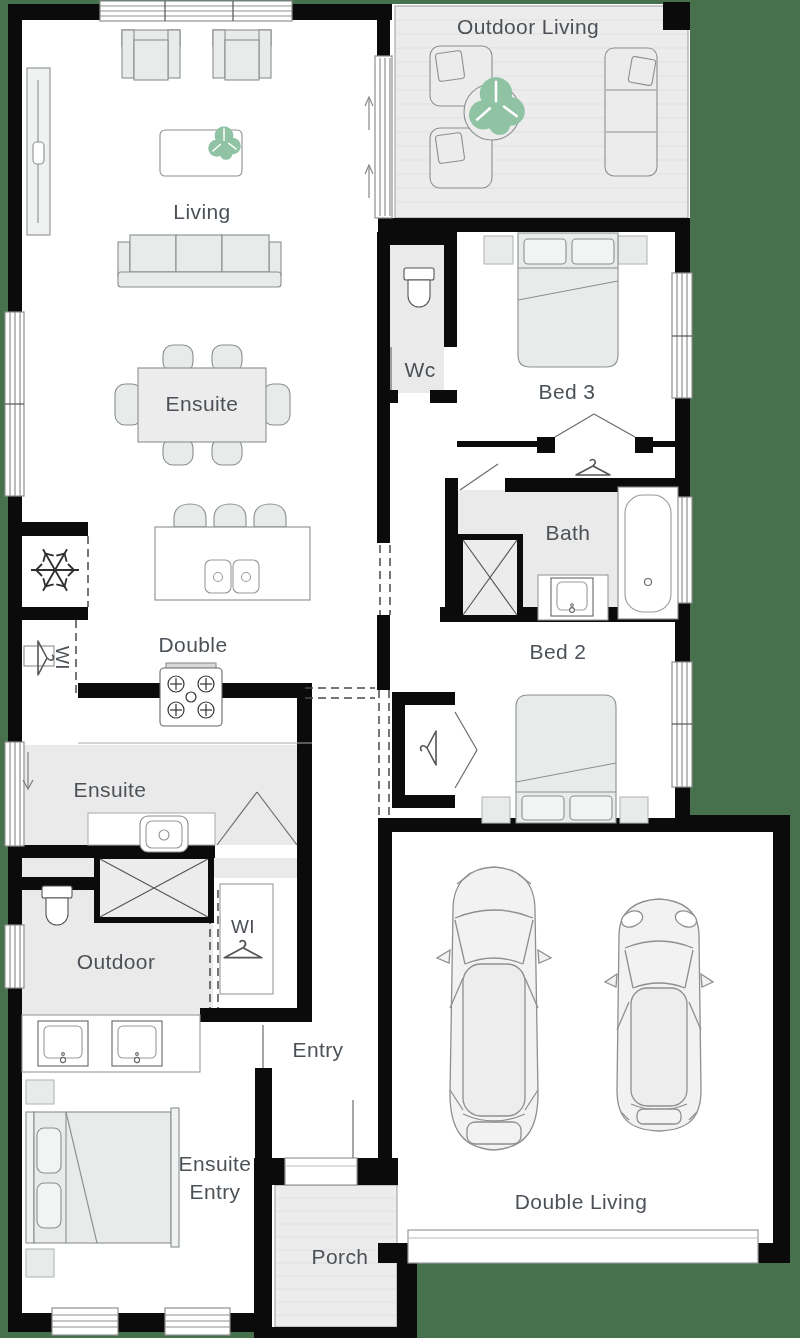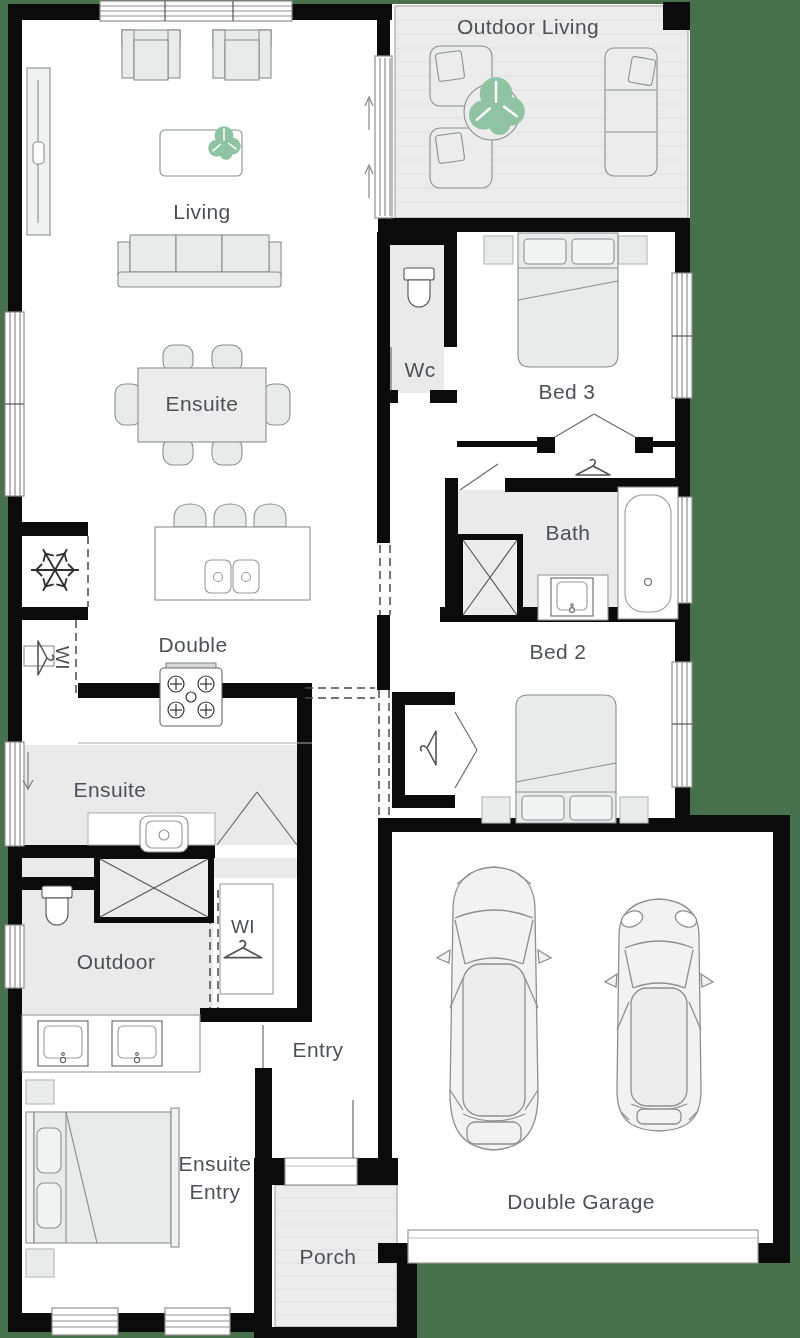--- a/index.html
+++ b/index.html
@@ -558,15 +558,15 @@
 <div class="lbl" style="left:558px;top:652px">Bed 2</div>
 <div class="lbl" style="left:110px;top:790px">Ensuite</div>
 <div class="lbl" style="left:116px;top:962px">Outdoor</div>
 <div class="lbl small" style="left:243px;top:927px">WI</div>
 <div class="lbl small rot" style="left:62px;top:658px">WI</div>
 <div class="lbl" style="left:318px;top:1050px">Entry</div>
 <div class="master-lbl" style="left:215px;top:1178px">
   <div>Ensuite</div>
   <div>Entry</div>
 </div>
-<div class="lbl" style="left:328px;top:1257px">Porch</div>
-<div class="lbl" style="left:581px;top:1202px">Double Garage</div>
+<div class="lbl" style="left:340px;top:1257px">Porch</div>
+<div class="lbl" style="left:581px;top:1202px">Double Living</div>
 </div>
 
 </body></html>

